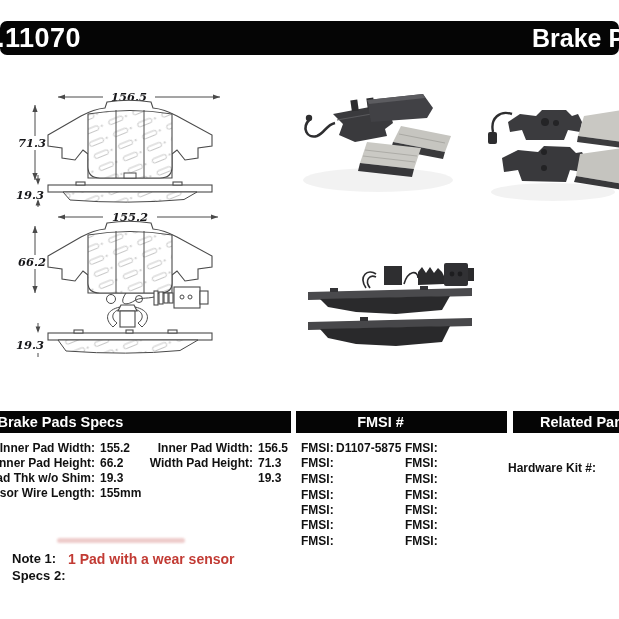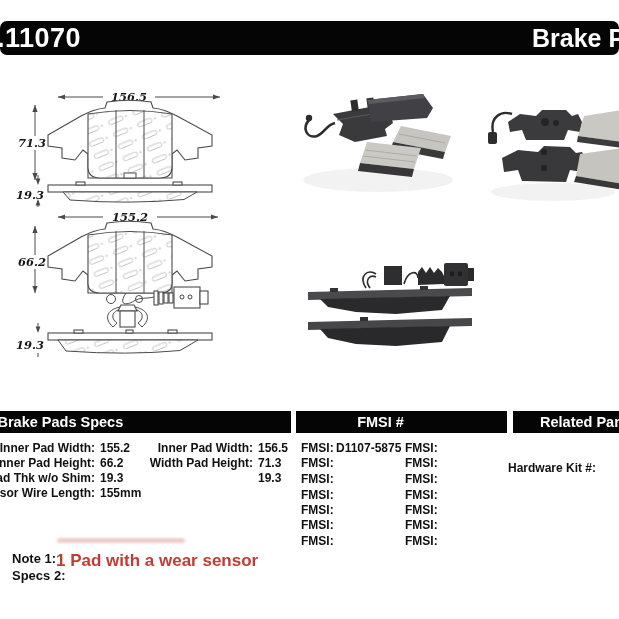--- a/index.html
+++ b/index.html
@@ -42,21 +42,21 @@
   .val-outer{left:258px;}
   .lbl-fmsi-l{left:301px;}
   .val-fmsi-l{left:336px;}
   .lbl-fmsi-r{left:405px;}
   .val-fmsi-r{left:440px;}
   .lbl-related{left:508px;}
   .val-related{left:600px;}
 
   
   .note-label{position:absolute;left:12px;font-size:13px;font-weight:bold;color:#111;white-space:nowrap;text-align:center;}
-  .note-red{position:absolute;left:56px;font-size:17px;font-weight:bold;color:#c23b34;white-space:nowrap;}
+  .note-red{position:absolute;left:68px;font-size:14px;font-weight:bold;color:#c23b34;white-space:nowrap;}
   .note-ghost{
     position:absolute;left:57px;top:538px;width:128px;height:5px;
     background:rgba(205,110,105,0.35);border-radius:3px;filter:blur(1px);
   }
 
   svg{display:block;}
   svg text.dim{
     font-family:"DejaVu Serif",serif;font-style:italic;font-weight:bold;
     font-size:11.5px;fill:#17171a;
   }

